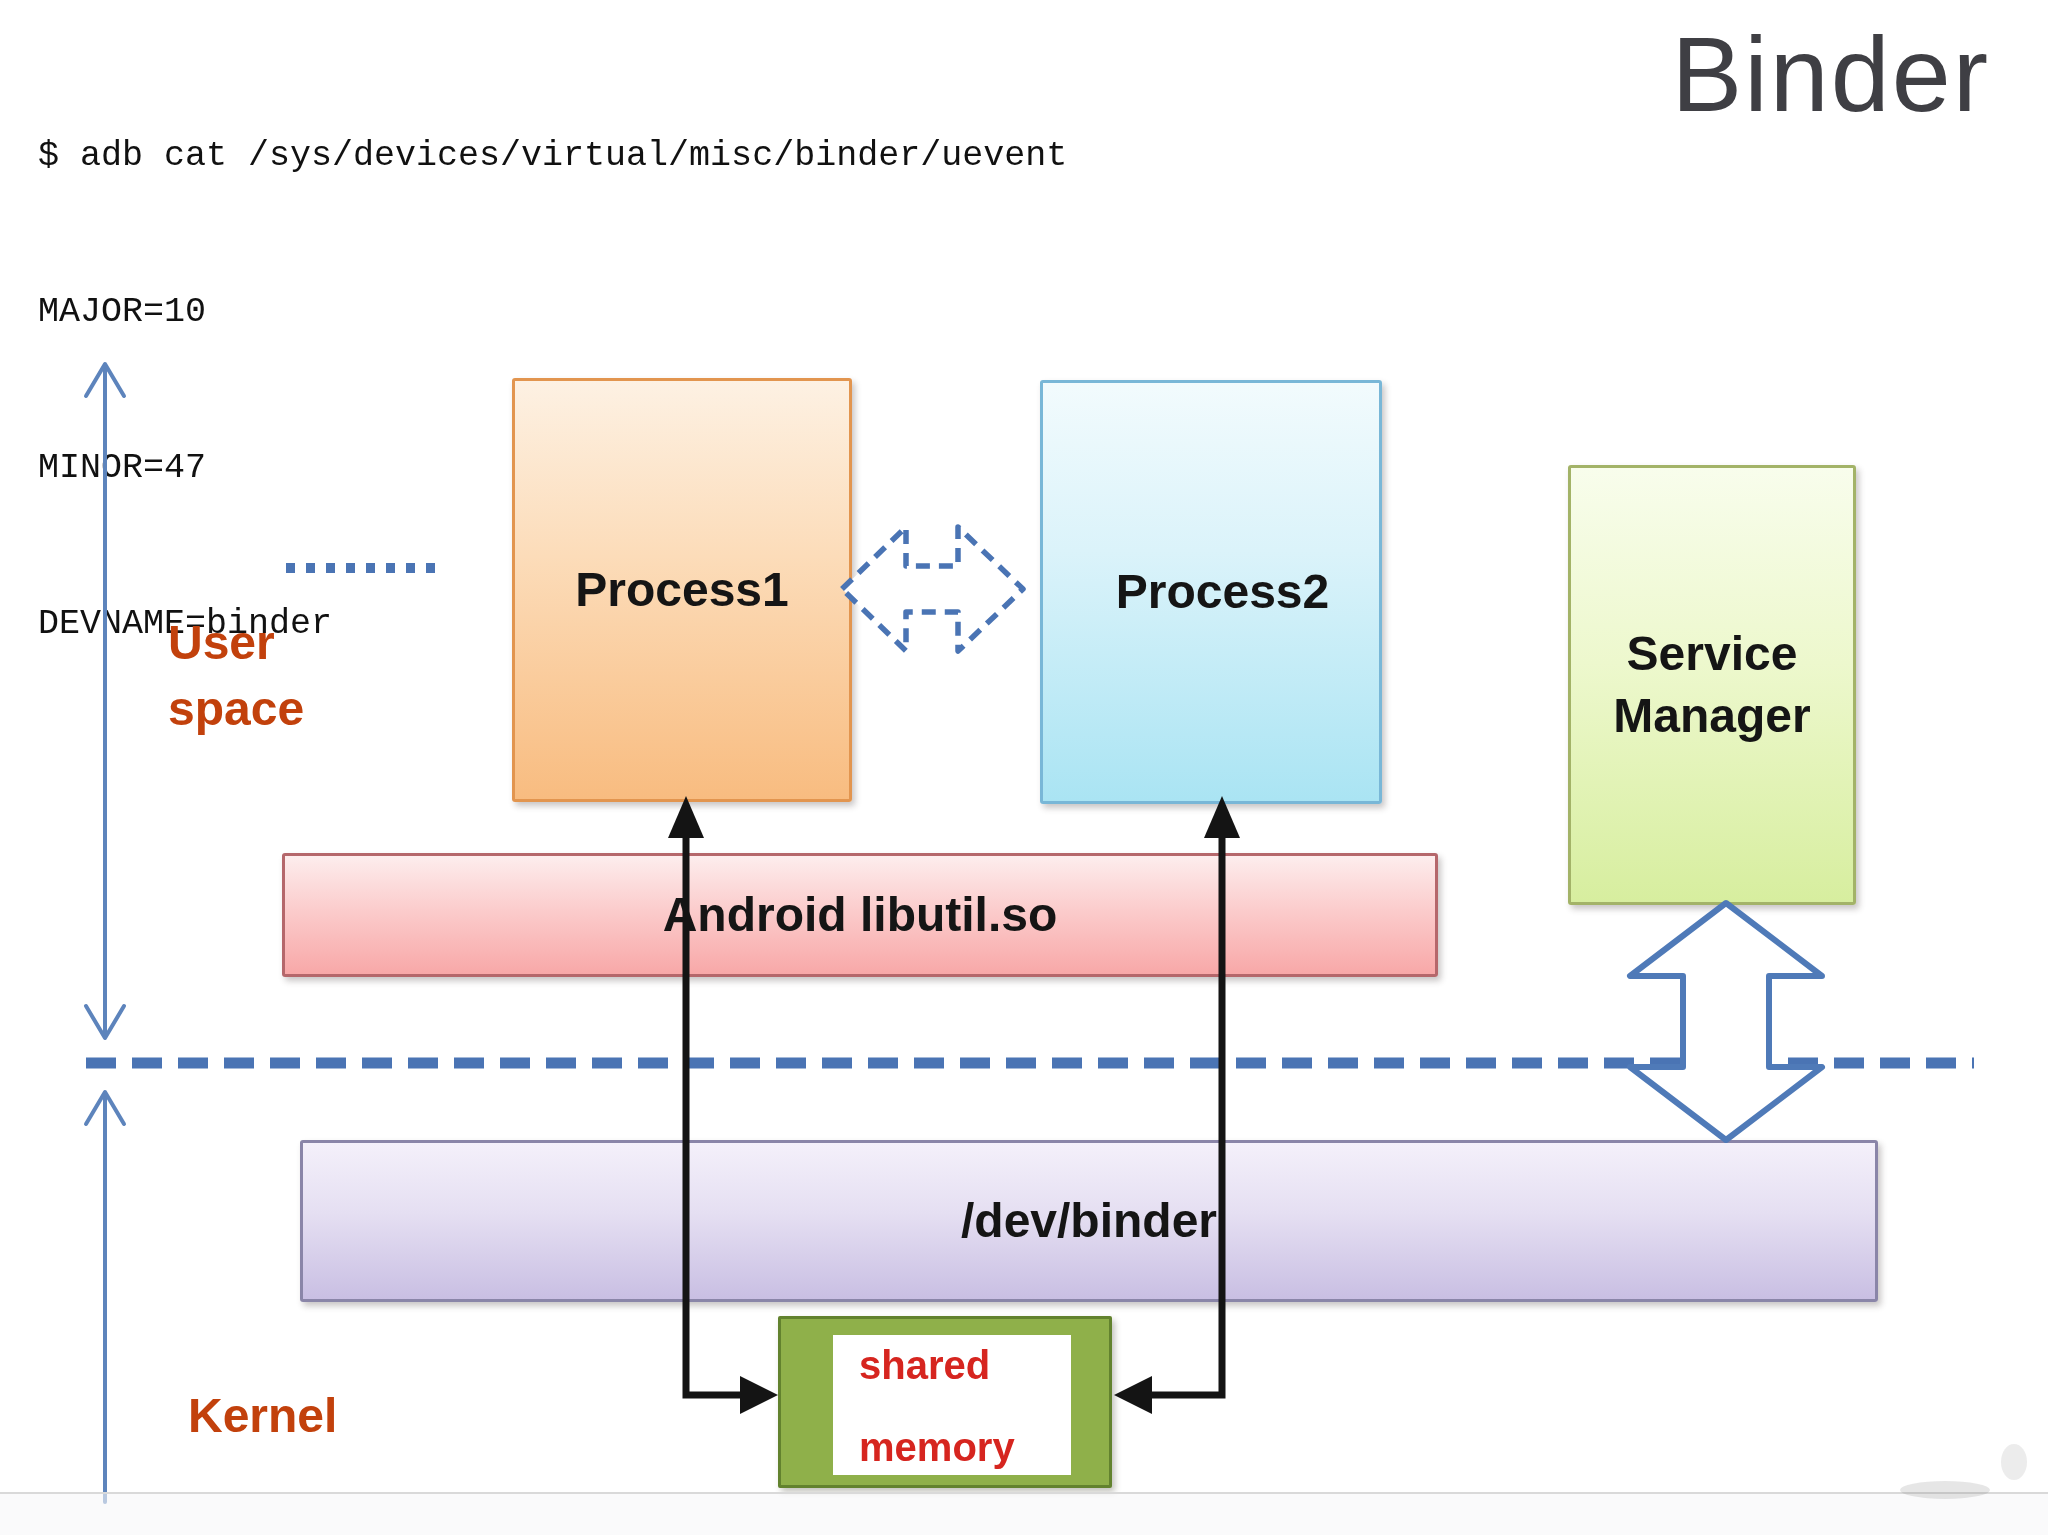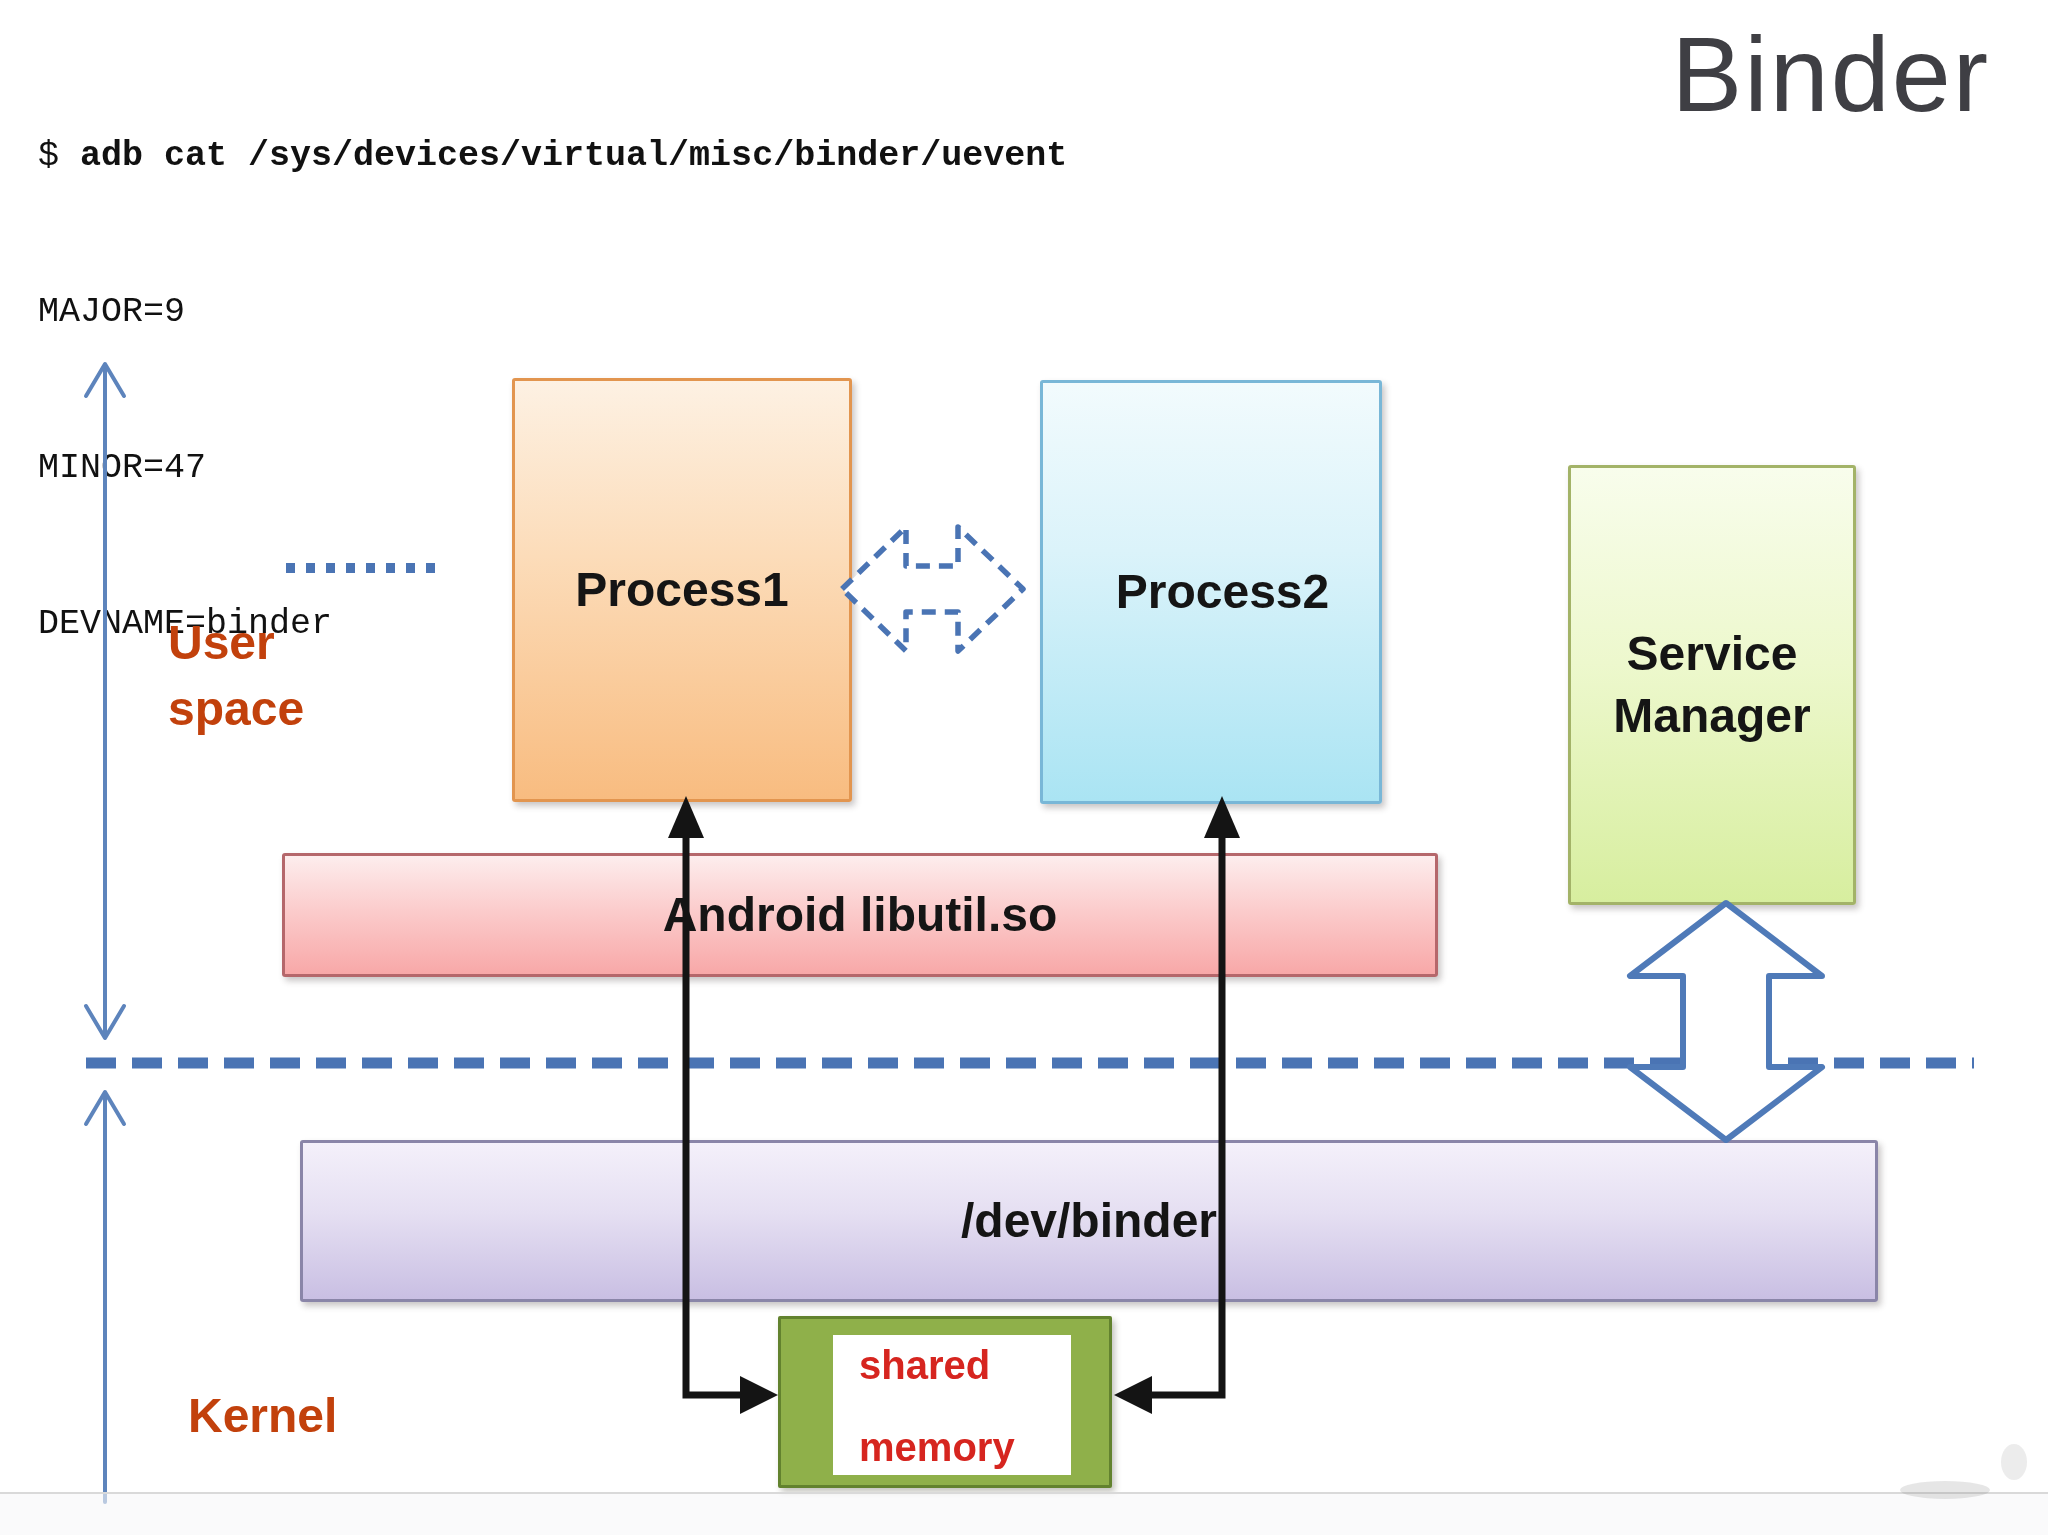--- a/index.html
+++ b/index.html
@@ -6,21 +6,21 @@
   .stage{
     position:relative;width:2048px;height:1535px;background:#ffffff;overflow:hidden;
     font-family:"Liberation Sans", sans-serif;
   }
   
   .terminal{
     position:absolute;left:38px;top:26px;
     font-family:"Liberation Mono", monospace;
     font-size:35px;line-height:52px;color:#111;white-space:pre;
   }
-  .terminal .cmd{font-weight:bold;text-align:center;}
+  .terminal .cmd{font-weight:normal;text-align:center;}
   
   .title{
     position:absolute;top:14px;right:58px;
     font-size:106px;font-weight:300;color:#3f3f44;letter-spacing:2px;
   }
   
   .box{
     position:absolute;box-sizing:border-box;border-radius:3px;
     display:flex;align-items:center;justify-content:center;
     color:#151515;font-weight:600;text-align:center;
@@ -87,21 +87,21 @@
     z-index:2;pointer-events:none;
   }
 </style>
 </head>
 <body>
 
 <div class="stage">
 
   <div class="terminal">
     <div><span>$ </span><span class="cmd">adb cat /sys/devices/virtual/misc/binder/uevent</span></div>
-    <div>MAJOR=9</div>
+    <div>MAJOR=10</div>
     <div>MINOR=47</div>
     <div>DEVNAME=binder</div>
   </div>
 
   <div class="title">Binder</div>
 
   <div class="box process1">
     <span class="lbl">Process1</span>
   </div>
 

